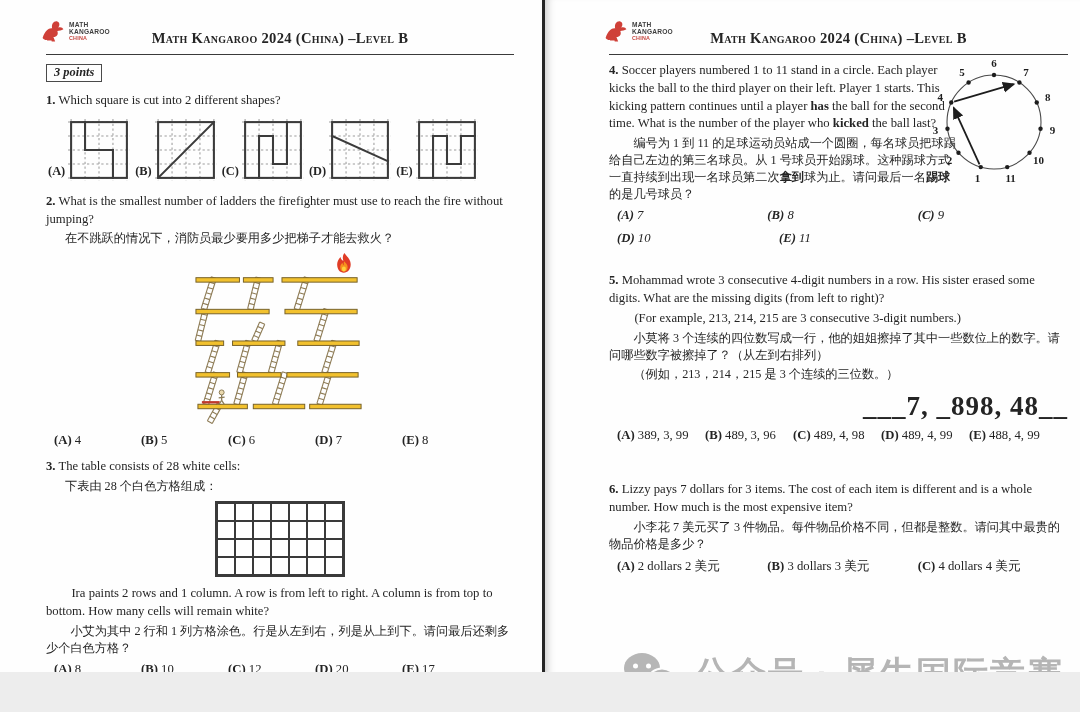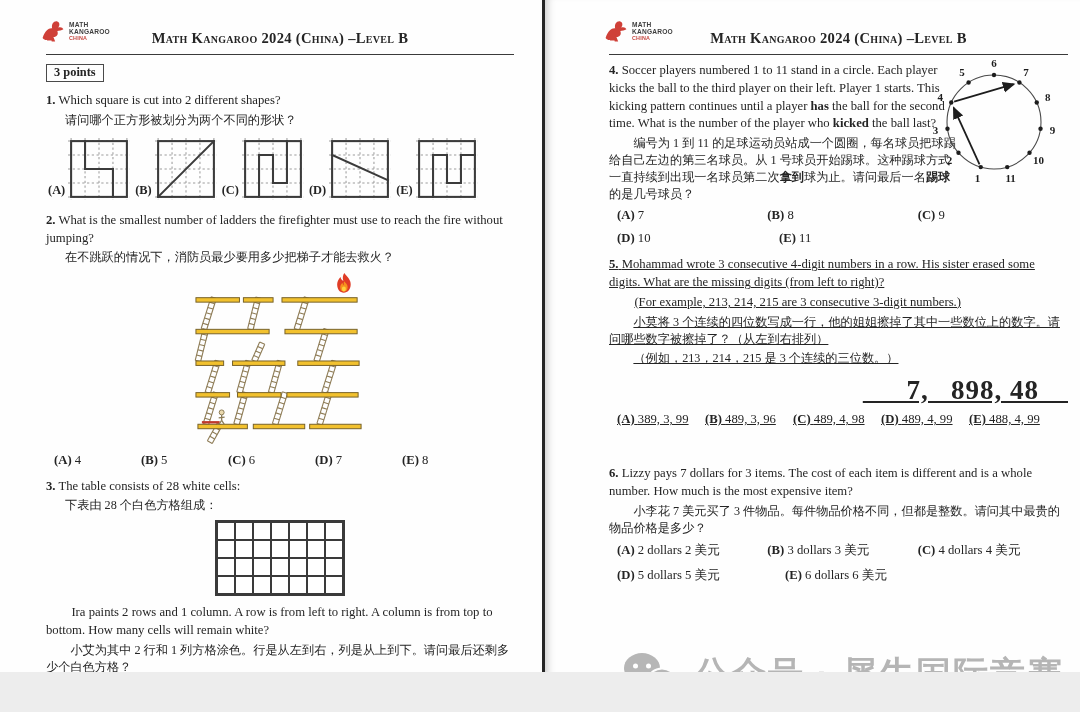--- a/index.html
+++ b/index.html
@@ -9,33 +9,33 @@
   .page-left{width:545px;border-right:3px solid #262626;padding:16px 28px 0 46px;}
   .page-right{flex:1;padding:16px 12px 0 64px;box-shadow:inset 9px 0 9px -7px rgba(0,0,0,.22);}
   
   .hdr{position:relative;height:38px;border-bottom:1.6px solid #3a3a3a;margin-bottom:7px;}
   .logo{position:absolute;left:-6px;top:2px;display:flex;align-items:center;gap:3px;}
   .logo svg{display:block;}
   .logo-txt{font-family:"Liberation Sans","DejaVu Sans",sans-serif;font-size:6.6px;font-weight:bold;color:#3e3e3e;line-height:1.12;letter-spacing:.2px;}
   .logo-cn{color:#c64840;font-size:5.4px;}
   .hdr-title{text-align:center;font-variant:small-caps;font-weight:bold;font-size:14.6px;letter-spacing:.3px;padding-top:14px;}
   
-  .badge{display:inline-block;border:1.4px solid #4a4a4a;padding:0 7px 1px;font-weight:bold;font-size:12.4px;margin:2px 0 8px;}
+  .badge{display:inline-block;border:1.4px solid #4a4a4a;padding:0 7px 1px;font-weight:bold;font-size:12.4px;margin:2px 0 8px;font-style:italic;}
   
   p{margin:2px 0;font-size:12.7px;line-height:1.4;}
   p.zh{font-size:12.2px;}
   .ind{padding-left:19px;}
   .ti2{text-indent:2em;}
   b.qno{font-weight:bold;}
   
   .opts{display:flex;margin:5px 0 8px;padding-left:8px;font-size:12.7px;}
   .opt{white-space:nowrap;}
   .opt b{font-weight:bold;}
   .optL{width:87px;}
-  .opt4{width:162px;}
+  .opt4{width:162px;font-style:italic;}
   .opt5{width:88px;}
   .opt6{width:168px;}
   
   .squares-row{display:flex;align-items:flex-end;margin:9px 0 12px 2px;gap:5px;}
   .sq-item{display:flex;align-items:flex-end;gap:3px;}
   .sq-label{font-weight:bold;font-size:12.4px;line-height:1;padding-bottom:3px;}
   svg.q1sq{width:62px;height:62px;}
   .q1sq .dash{stroke:#9c9c9c;stroke-width:1;stroke-dasharray:2.2 2.4;}
   .q1sq .solid{stroke:#3b3b3b;stroke-width:2;fill:none;stroke-linecap:square;}
   
@@ -52,21 +52,21 @@
   .q4-text{width:352px;}
   .circle-fig{position:absolute;top:-4px;right:2px;}
   .ring{fill:none;stroke:#4a4a4a;stroke-width:1.1;}
   .dot{fill:#1d1d1d;}
   .num{font:bold 11px "Liberation Serif","DejaVu Serif",serif;fill:#1d1d1d;}
   .arr{stroke:#1d1d1d;stroke-width:1.8;}
   
   .display-line{text-align:right;font-weight:bold;font-size:27px;letter-spacing:1px;margin:8px 0 6px;}
   
   .sect{margin-bottom:10px;}
-  .sect-q5{margin-top:10px;text-decoration:underline;}
+  .sect-q5{margin-top:26px;}
   .sect-q6{margin-top:38px;}
   
   .watermark{position:absolute;right:16px;bottom:14px;display:flex;align-items:flex-start;gap:16px;color:#b5b5b5;font-family:"Liberation Sans","DejaVu Sans",sans-serif;font-size:35px;font-weight:600;letter-spacing:2px;}
 </style>
 </head>
 <body>
 
 <div class="canvas">
 
   <div class="page page-left">
@@ -82,21 +82,20 @@
           <div class="logo-cn">CHINA</div>
         </div>
       </div>
       <div class="hdr-title">Math Kangaroo 2024 (China) –Level B</div>
     </div>
 
     <div class="badge">3 points</div>
 
     <div class="sect">
       <p class="q"><b class="qno">1.</b> <span>Which square is cut into 2 different shapes?</span></p>
-      <p class="zh ind">请问哪个正方形被划分为两个不同的形状？</p>
       <div class="squares-row">
         <div class="sq-item">
           <span class="sq-label">(A)</span>
           <svg class="q1sq" viewBox="0 0 60 60">
               <line x1="3" y1="0" x2="3" y2="60" class="dash"></line>
               <line x1="0" y1="3" x2="60" y2="3" class="dash"></line>
               <line x1="16.5" y1="0" x2="16.5" y2="60" class="dash"></line>
               <line x1="0" y1="16.5" x2="60" y2="16.5" class="dash"></line>
               <line x1="30" y1="0" x2="30" y2="60" class="dash"></line>
               <line x1="0" y1="30" x2="60" y2="30" class="dash"></line>
@@ -480,24 +479,20 @@
     </div>
 
     <div class="sect sect-q6">
       <p class="q"><b class="qno">6.</b> <span>Lizzy pays 7 dollars for 3 items.  The cost of each item is different and is a whole number.  How much is the most expensive item?</span></p>
       <p class="zh ti2">小李花 7 美元买了 3 件物品。每件物品价格不同，但都是整数。请问其中最贵的物品价格是多少？</p>
       <div class="opts">
         <span class="opt opt6"><b>(A)</b> <span>2 dollars  2 美元</span></span>
         <span class="opt opt6"><b>(B)</b> <span>3 dollars  3 美元</span></span>
         <span class="opt opt6"><b>(C)</b> <span>4 dollars  4 美元</span></span>
       </div>
-      <div class="opts">
-        <span class="opt opt6"><b>(D)</b> <span>5 dollars  5 美元</span></span>
-        <span class="opt opt6"><b>(E)</b> <span>6 dollars  6 美元</span></span>
-      </div>
     </div>
 
     <div class="watermark">
       <svg width="56" height="46" viewBox="0 0 56 46">
         <ellipse cx="20" cy="17" rx="18" ry="15" fill="#b6b6b6"></ellipse>
         <polygon points="8,28 3,37 15,30" fill="#b6b6b6"></polygon>
         <circle cx="13.5" cy="15" r="2.5" fill="#fff"></circle>
         <circle cx="26.5" cy="15" r="2.5" fill="#fff"></circle>
         <ellipse cx="40" cy="29" rx="13.5" ry="11.5" fill="#b6b6b6" stroke="#fefefe" stroke-width="2"></ellipse>
         <polygon points="47,38 51,44 42,40" fill="#b6b6b6"></polygon>

